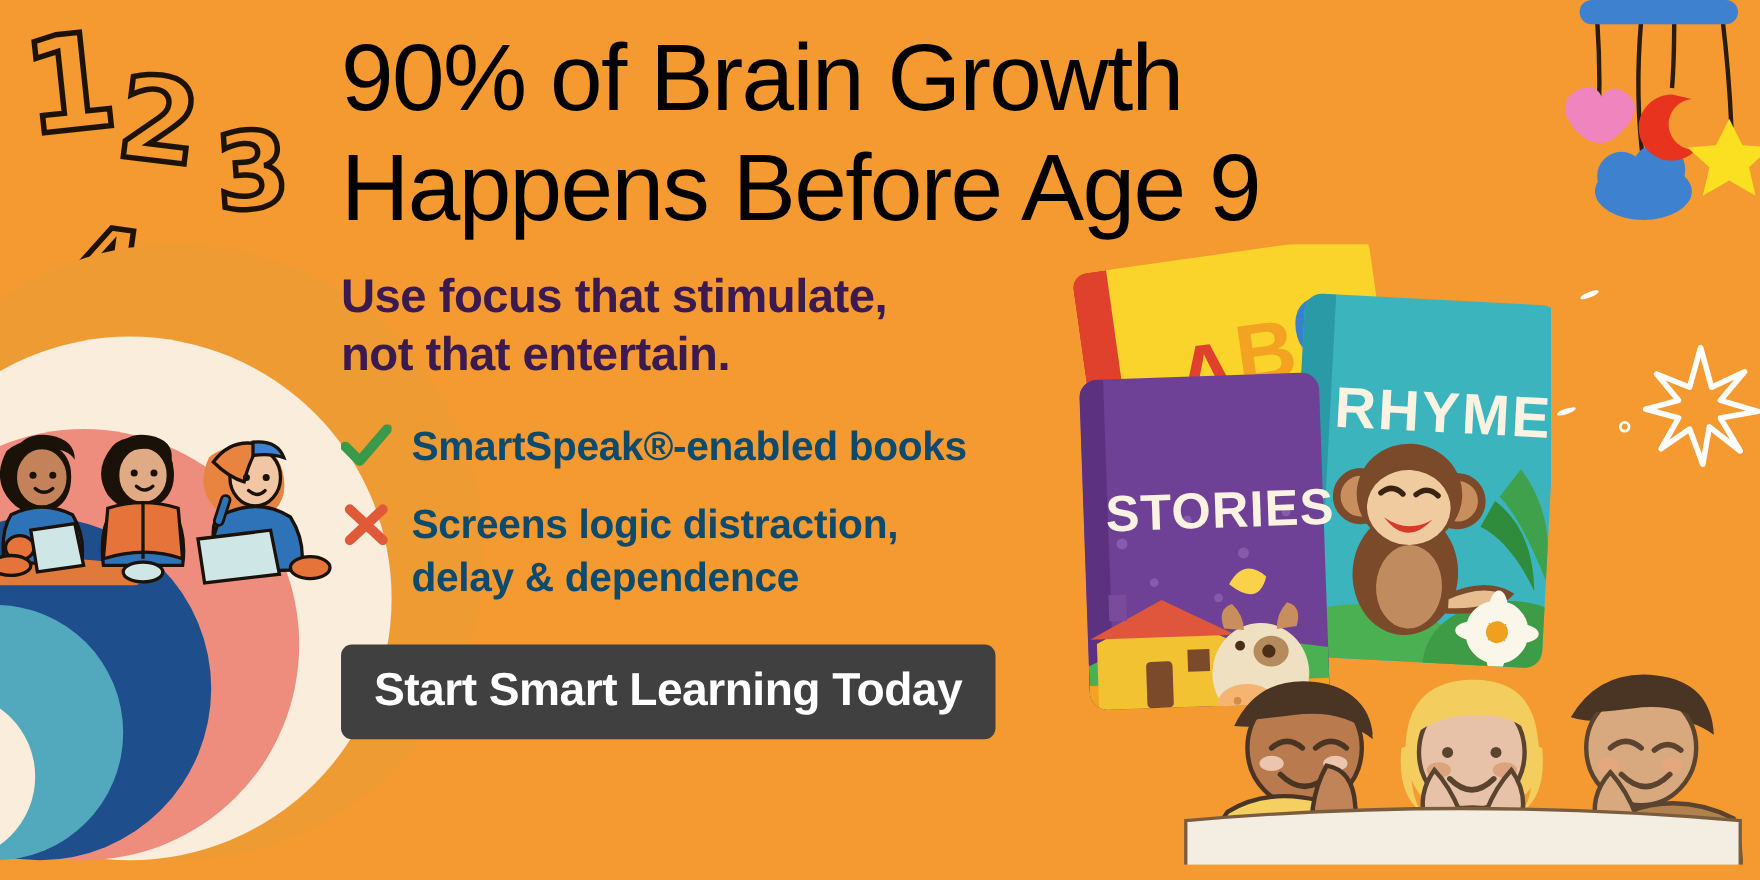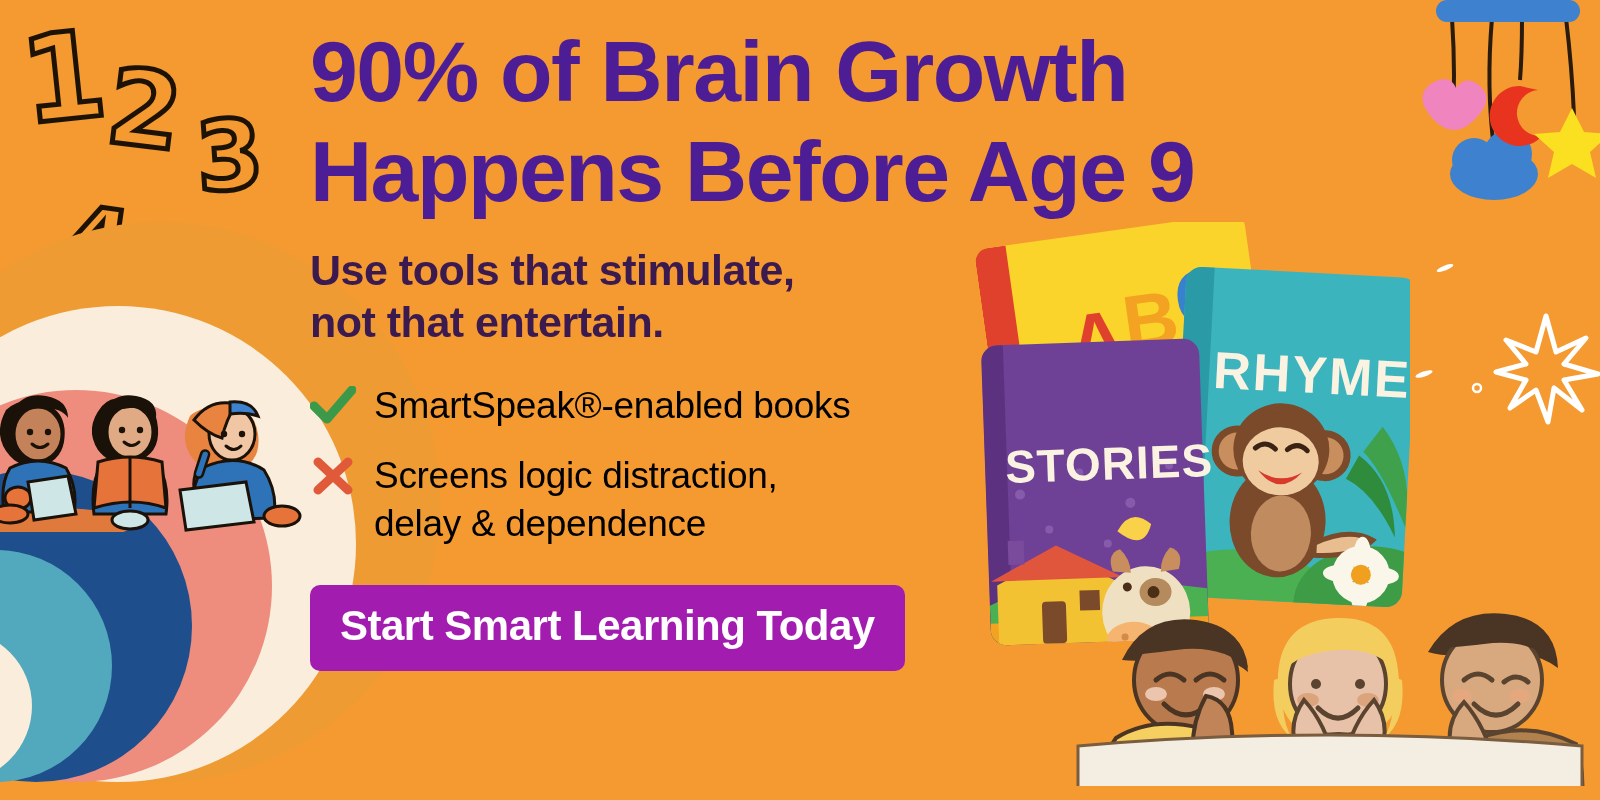--- a/index.html
+++ b/index.html
@@ -22,49 +22,49 @@
     line-height:1;
   }
 
   
   .rainbow { position:absolute; left:-120px; bottom:18px; width:560px; height:560px; pointer-events:none; }
   .arc { position:absolute; left:0; bottom:0; border-radius:50%; }
 
   
   .content { position:absolute; left:310px; top:22px; width:680px; }
   .headline {
-    color:#4c1d95;
-    font-weight:700;
+    color:#000000;
+    font-weight:400;
     font-size:86px;
     line-height:1.16;
     letter-spacing:-1.5px;
     white-space:nowrap;
   }
   .subhead {
     color:#3B1A4F;
     font-weight:700;
     font-size:43px;
     line-height:1.22;
     margin-top:22px;
     letter-spacing:-0.5px;
   }
   .bullets { margin-top:34px; }
   .bullet { display:flex; align-items:flex-start; gap:18px; margin-bottom:22px; }
   .bullet .mark { width:46px; flex:0 0 46px; margin-top:4px; }
   .bullet .btext {
-    color:#000000;
-    font-weight:400;
+    color:#0c4a6e;
+    font-weight:700;
     font-size:37px;
     line-height:1.28;
     letter-spacing:-0.3px;
   }
   .cta {
     display:inline-block;
     margin-top:16px;
-    background:#a21caf;
+    background:#404040;
     color:#FFFFFF;
     font-weight:800;
     font-size:42px;
     letter-spacing:-0.5px;
     padding:17px 30px 21px 30px;
     border-radius:10px;
     border:none;
     cursor:pointer;
     font-family:"Liberation Sans", sans-serif;
   }
@@ -333,21 +333,21 @@
     </svg>
   </div>
 
   <div class="content">
     <h1 class="headline">
       <span>90% of Brain Growth</span><br>
       <span>Happens Before Age 9</span>
     </h1>
 
     <p class="subhead">
-      <span>Use tools that stimulate,</span><br>
+      <span>Use focus that stimulate,</span><br>
       <span>not that entertain.</span>
     </p>
 
     <div class="bullets">
       <div class="bullet">
         <span class="mark">
           <svg width="46" height="40" viewBox="0 0 46 40">
             <path d="M4 20 L17 33 L42 4" stroke="#3A9A4A" stroke-width="9" fill="none" stroke-linecap="round" stroke-linejoin="round"></path>
           </svg>
         </span>

